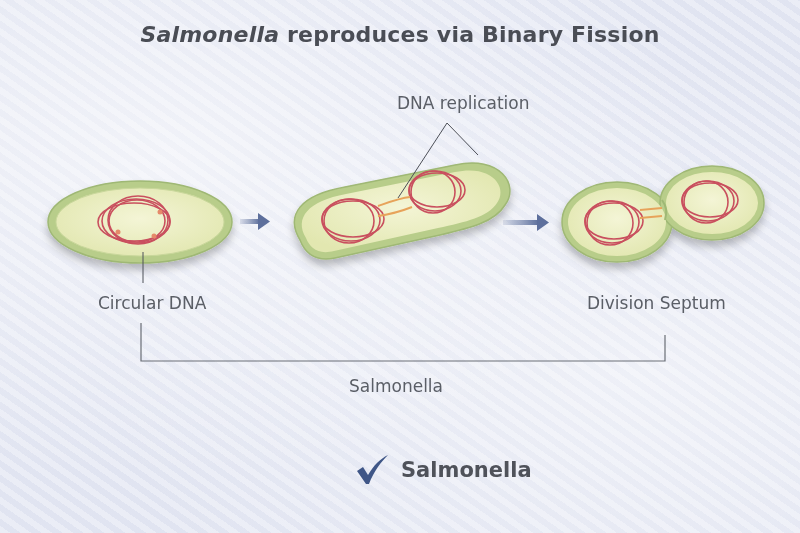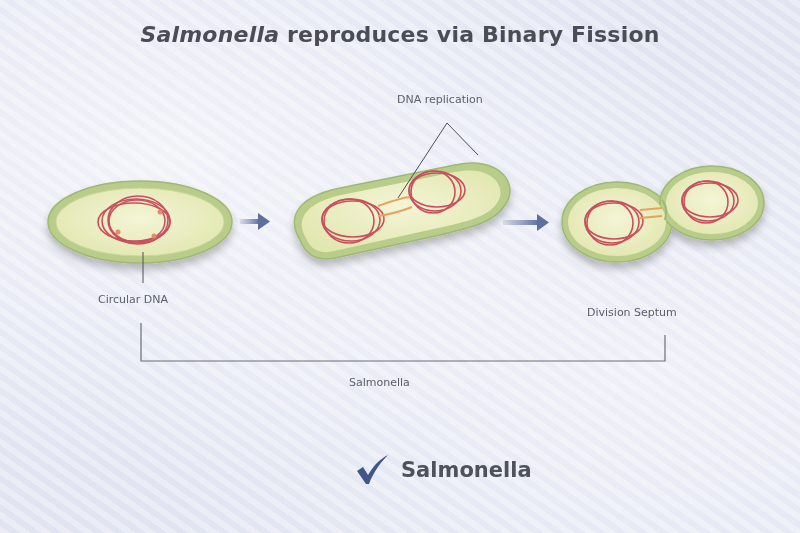--- a/index.html
+++ b/index.html
@@ -12,21 +12,21 @@
     .stage { position: relative; width: 800px; height: 533px;
       background:
         radial-gradient(ellipse at 20% 30%, rgba(255,255,255,0.55), rgba(255,255,255,0) 60%),
         radial-gradient(ellipse at 80% 70%, rgba(255,255,255,0.45), rgba(255,255,255,0) 60%),
         repeating-linear-gradient(35deg, rgba(255,255,255,0.18) 0 6px, rgba(200,206,228,0.18) 6px 12px),
         #e6e9f4;
     }
     .title { position: absolute; left: 0; right: 0; top: 22px; text-align: center;
       font-size: 22px; color: #4a4d55; font-weight: 600; letter-spacing: 0.2px; }
     .title em { font-style: italic; }
-    .label { position: absolute; font-size: 11px; color: #5a5e66; white-space: nowrap; }
+    .label { position: absolute; font-size: 17px; color: #5a5e66; white-space: nowrap; }
     svg.diagram { position: absolute; left: 0; top: 0; }
     .footer { position: absolute; left: 355px; top: 455px; display: flex; align-items: center; gap: 12px; }
     .footer .txt { font-size: 21px; font-weight: 700; color: #4f525a; }
   </style>
 </head>
 <body>
 
 <div class="stage">
 
   <div class="title">
@@ -124,21 +124,21 @@
       </g>
     </g>
 
     <line x1="143" y1="252" x2="143" y2="283" stroke="#4d5058" stroke-width="1"></line>
 
     <path d="M141,323 L141,361 L665,361 L665,335" stroke="#6a6e76" stroke-width="1.2" fill="none"></path>
   </svg>
 
   <div class="label" style="left:397px; top:93px;">DNA replication</div>
   <div class="label" style="left:98px; top:293px;">Circular DNA</div>
-  <div class="label" style="left:587px; top:306px;">Division Septum</div>
+  <div class="label" style="left:587px; top:293px;">Division Septum</div>
   <div class="label" style="left:349px; top:376px;">Salmonella</div>
 
   <div class="footer">
     <svg width="34" height="30" viewBox="0 0 34 30">
       <path d="M2,16 L8,12 L13,20 C19,10 25,4 33,0 C26,7 19,16 14,29 L11,29 Z" fill="#3f5687"></path>
     </svg>
     <span class="txt">Salmonella</span>
   </div>
 </div>
 

